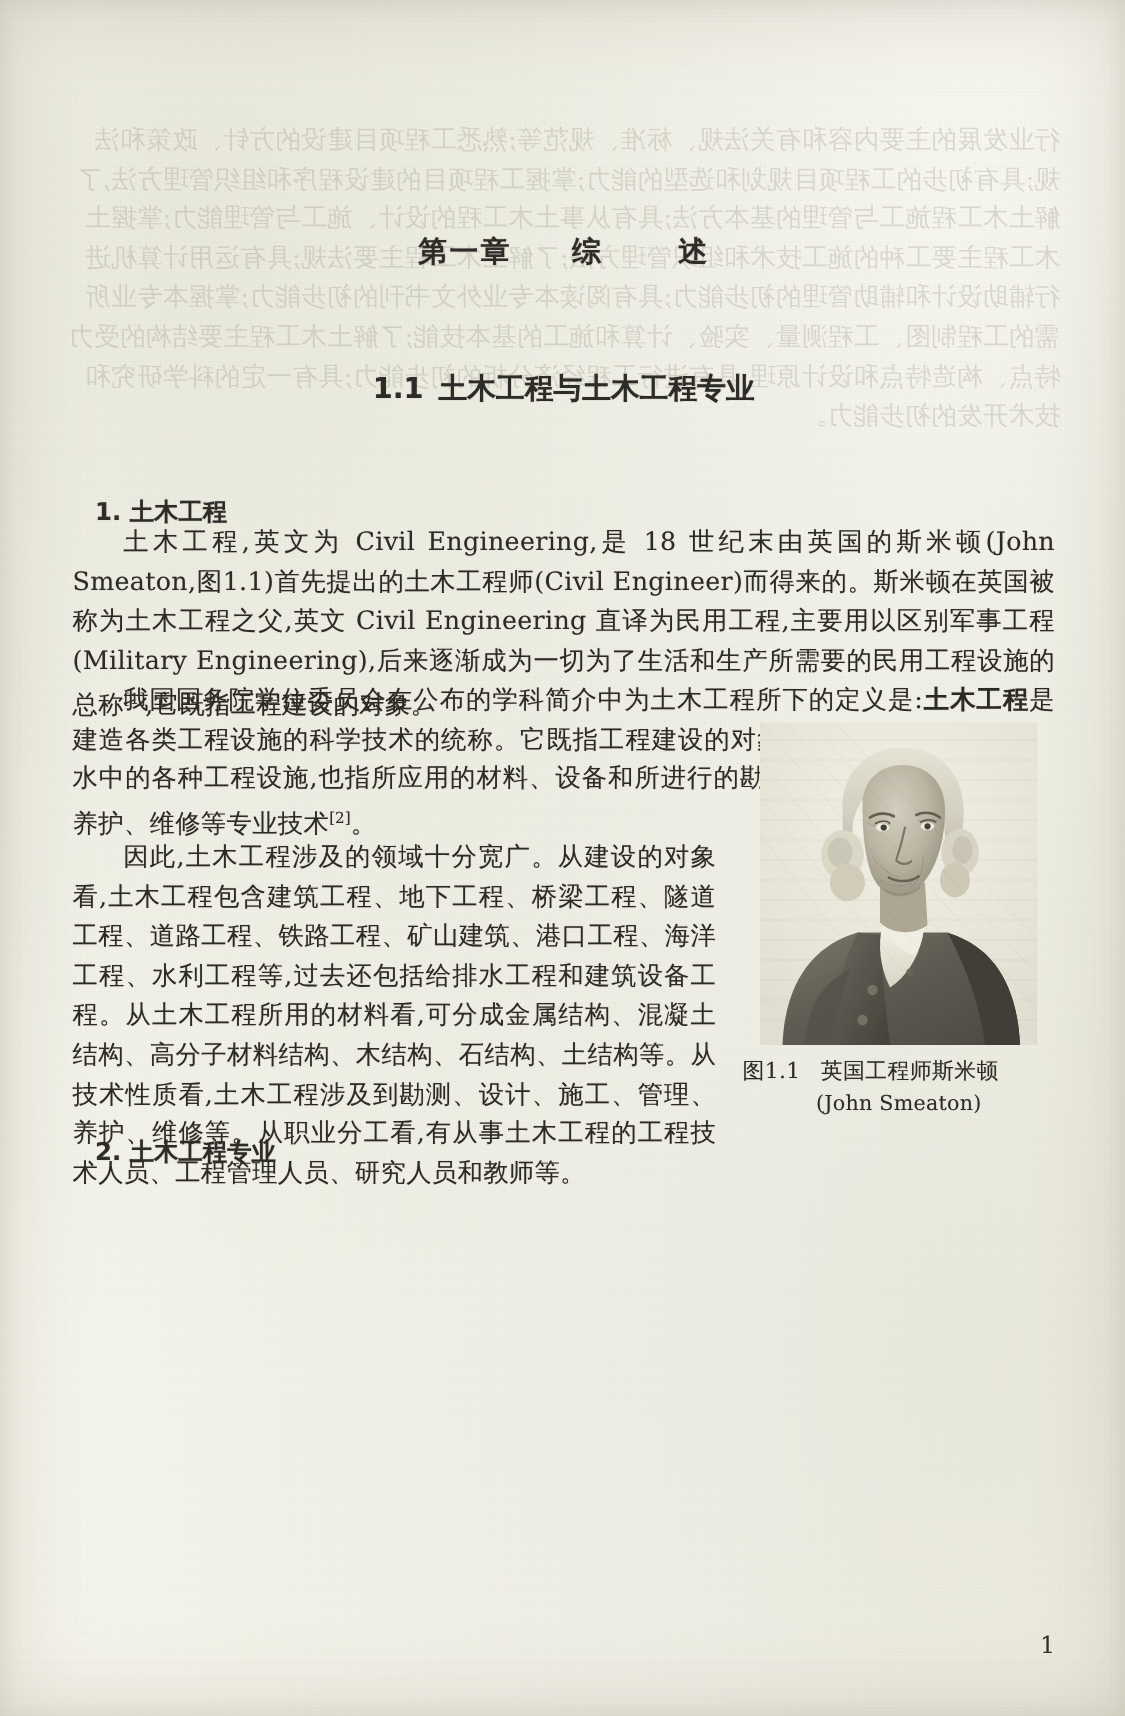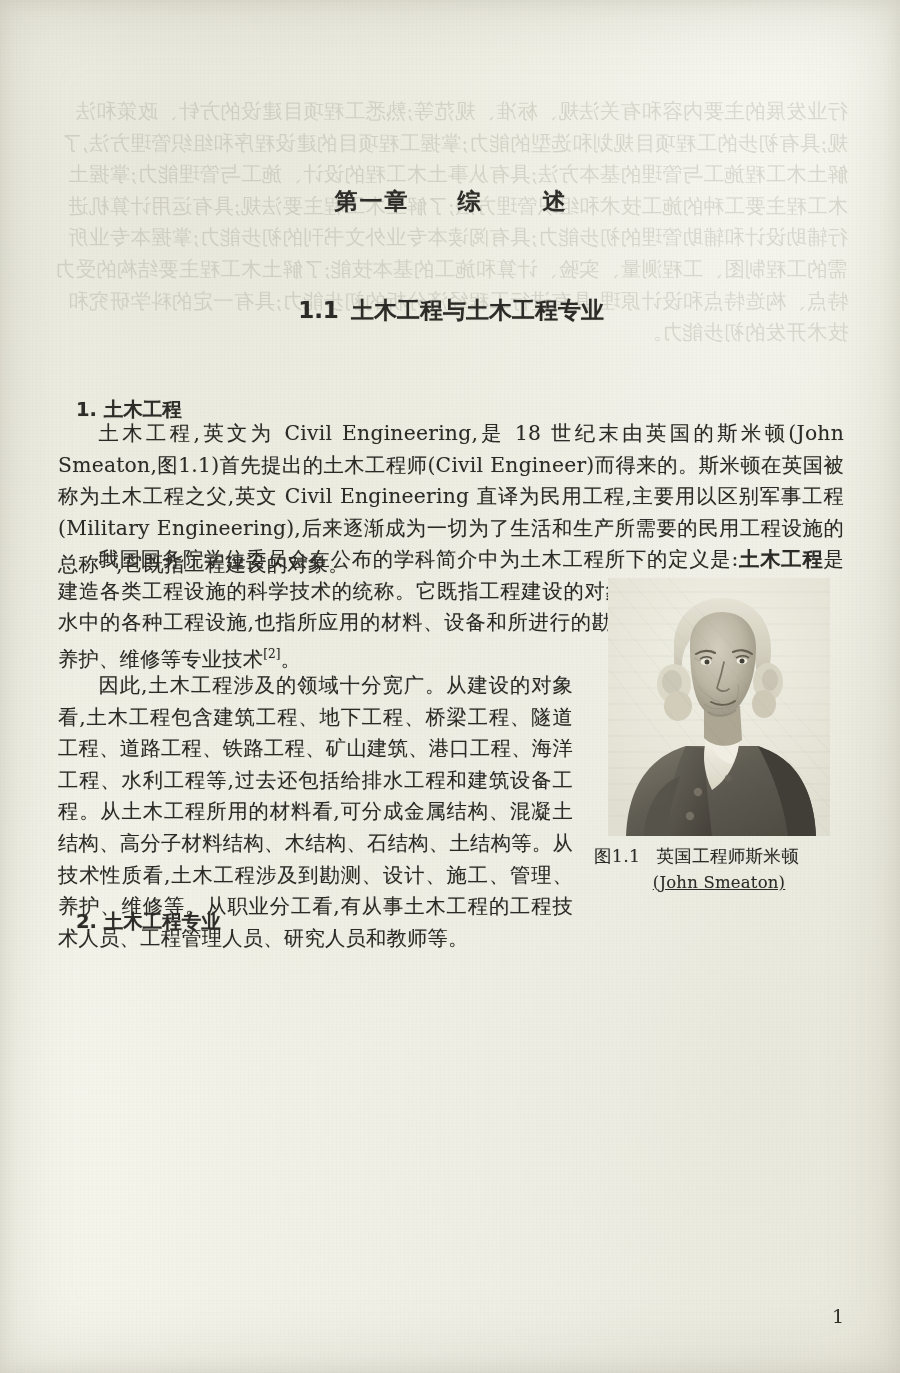--- a/index.html
+++ b/index.html
@@ -162,21 +162,20 @@
     text-shadow: 0 0 0.8px rgba(55,53,47,0.28);
   }
   .fig-caption-line1 .figlbl { margin-right: 16px; }
   .fig-caption-line2 {
     margin-top: 5px;
     text-align: center;
     font-size: 16.5px;
     color: #2d2b27;
     letter-spacing: .2px;
     text-shadow: 0 0 0.8px rgba(55,53,47,0.28);
-    text-decoration: underline;
   }
 
   .page-number {
     position: absolute;
     right: 56px;
     bottom: 46px;
     font-size: 19px;
     color: #2f2d28;
     font-family: "DejaVu Serif", "Liberation Serif", serif;
   }

